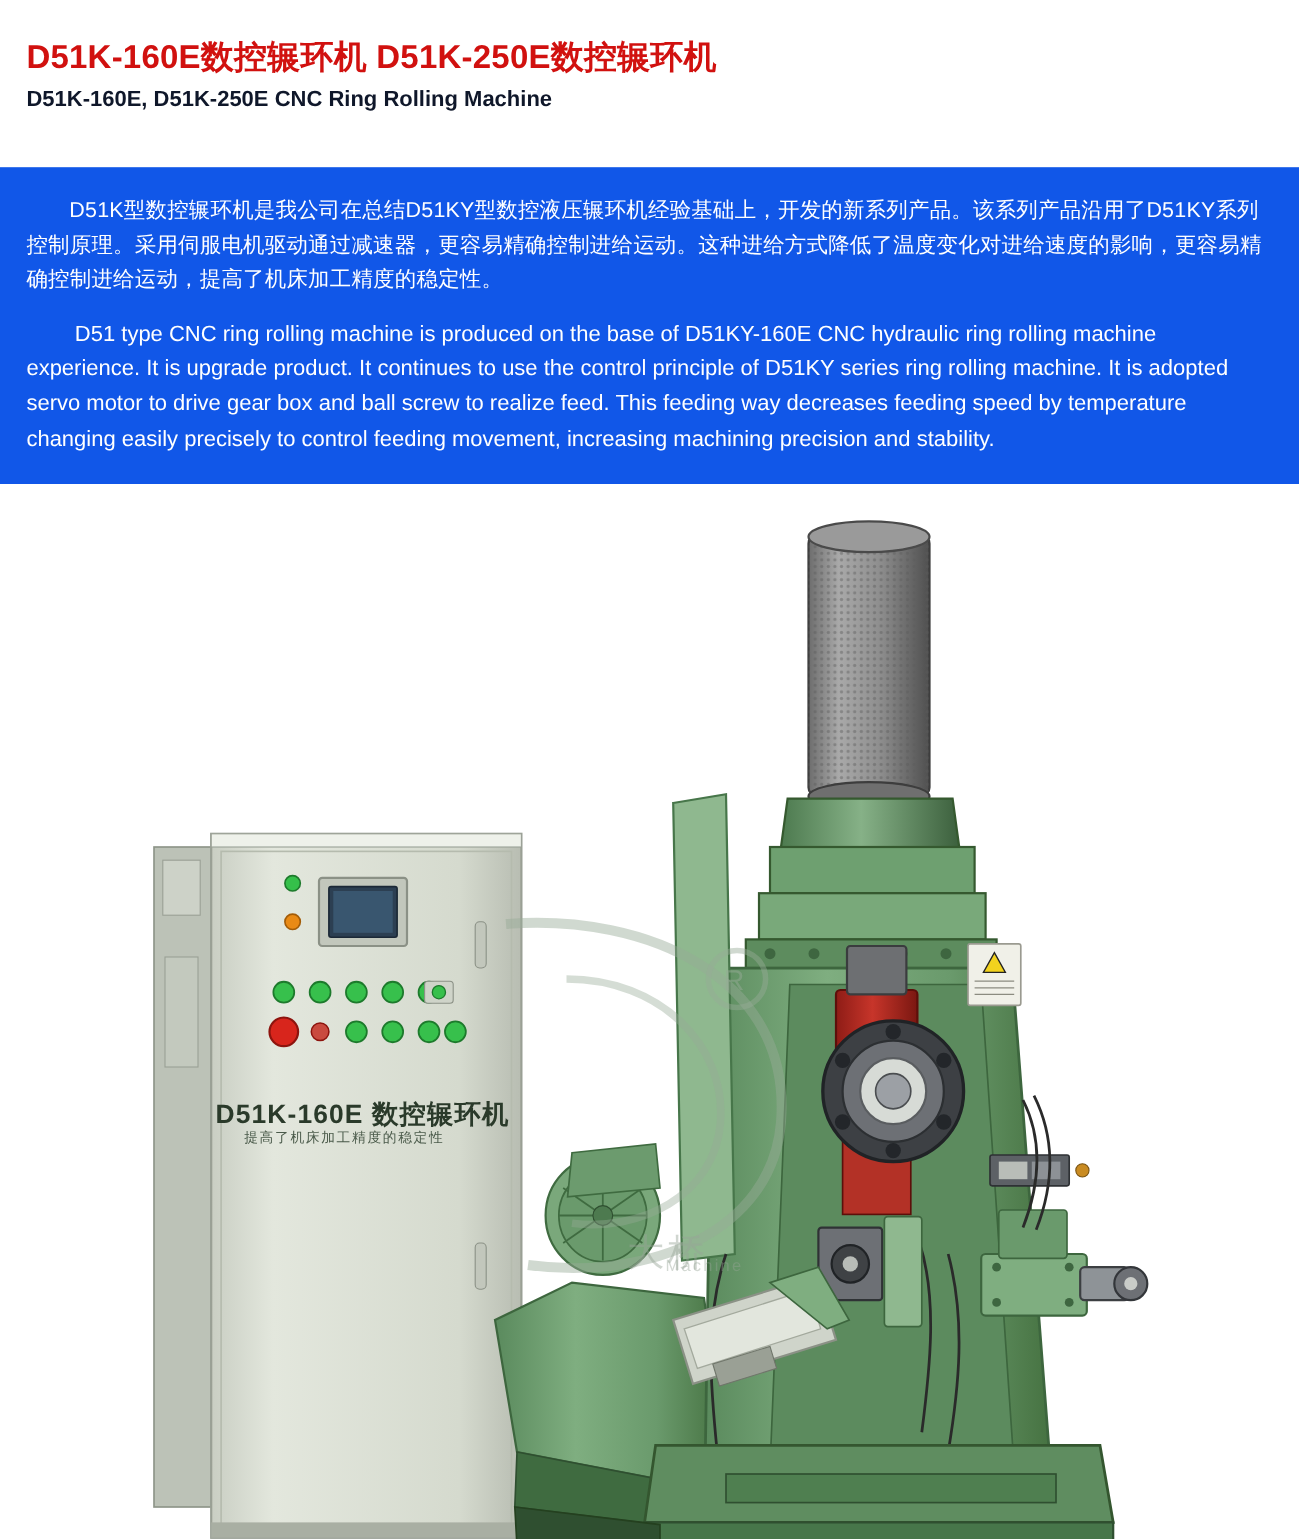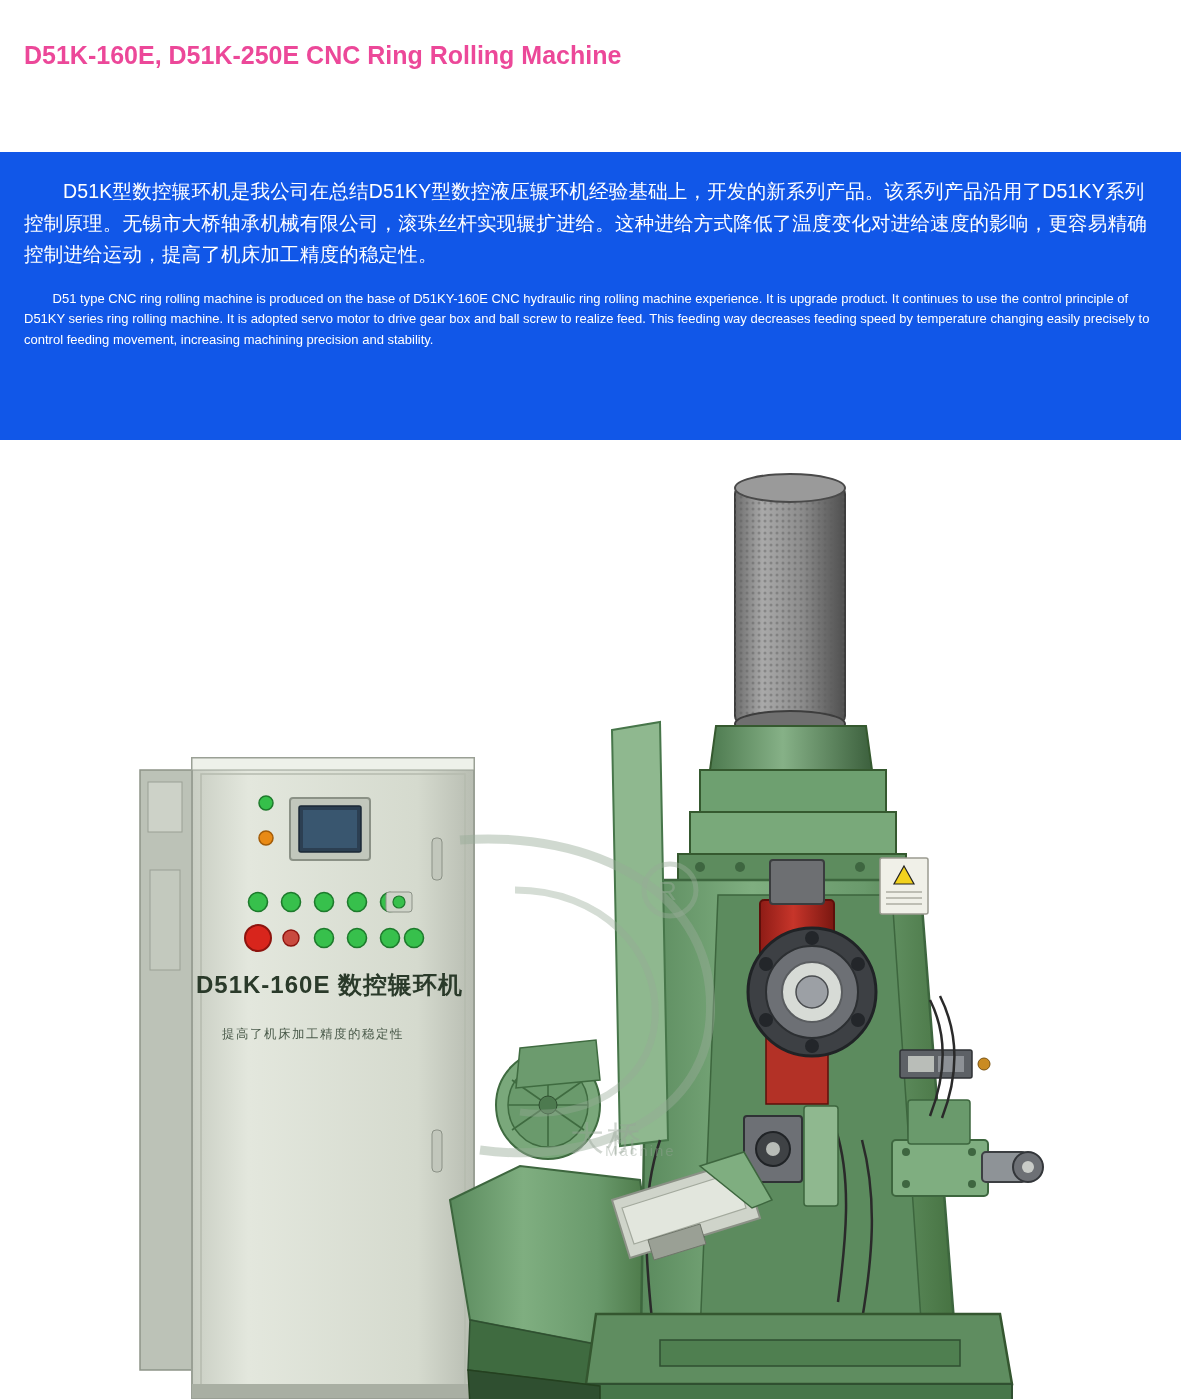--- a/index.html
+++ b/index.html
@@ -22,23 +22,23 @@
   }
   .title-cn {
     font-size: 30px;
     font-weight: bold;
     color: #d1110f;
     letter-spacing: 0.2px;
     line-height: 1.25;
     white-space: nowrap;
   }
   .title-en {
-    font-size: 25px;
+    font-size: 20px;
     font-weight: bold;
-    color: #ec4899;
+    color: #0f172a;
     line-height: 1.25;
     margin-top: 6px;
     white-space: nowrap;
   }
   
   .band {
     position: absolute;
     left: 0;
     top: 152px;
     width: 1181px;
@@ -52,21 +52,21 @@
     font-size: 19.5px;
     line-height: 1.62;
   }
   .band p.cn {
     text-indent: 2em;
     letter-spacing: 0.2px;
   }
   .band p.en {
     margin-top: 18px;
     text-indent: 2.2em;
-    font-size: 13px;
+    font-size: 20px;
     line-height: 1.58;
   }
   
   .photo {
     position: absolute;
     left: 0;
     top: 440px;
     width: 1181px;
     height: 959px;
     background: #ffffff;
@@ -98,21 +98,21 @@
     top: 322px;
     font-size: 15px;
     color: rgba(150,165,150,0.42);
     letter-spacing: 2px;
     white-space: nowrap;
   }
   
   .cab-title {
     position: absolute;
     left: 196px;
-    top: 529px;
+    top: 557px;
     font-size: 24px;
     font-weight: bold;
     color: #2a3a2a;
     letter-spacing: 1px;
     white-space: nowrap;
   }
   .cab-sub {
     position: absolute;
     left: 222px;
     top: 586px;
@@ -121,25 +121,26 @@
     letter-spacing: 1.5px;
     white-space: nowrap;
   }
 </style>
 </head>
 <body>
 
 <div class="page">
 
   <div class="titles">
+    <div class="title-cn">D51K-160E数控辗环机 D51K-250E数控辗环机</div>
     <div class="title-en">D51K-160E, D51K-250E CNC Ring Rolling Machine</div>
   </div>
 
   <div class="band">
-    <p class="cn">D51K型数控辗环机是我公司在总结D51KY型数控液压辗环机经验基础上，开发的新系列产品。该系列产品沿用了D51KY系列控制原理。无锡市大桥轴承机械有限公司，滚珠丝杆实现辗扩进给。这种进给方式降低了温度变化对进给速度的影响，更容易精确控制进给运动，提高了机床加工精度的稳定性。</p>
+    <p class="cn">D51K型数控辗环机是我公司在总结D51KY型数控液压辗环机经验基础上，开发的新系列产品。该系列产品沿用了D51KY系列控制原理。采用伺服电机驱动通过减速器，更容易精确控制进给运动。这种进给方式降低了温度变化对进给速度的影响，更容易精确控制进给运动，提高了机床加工精度的稳定性。</p>
     <p class="en">D51 type CNC ring rolling machine is produced on the base of D51KY-160E CNC hydraulic ring rolling machine experience. It is upgrade product. It continues to use the control principle of D51KY series ring rolling machine. It is adopted servo motor to drive gear box and ball screw to realize feed. This feeding way decreases feeding speed by temperature changing easily precisely to control feeding movement, increasing machining precision and stability.</p>
   </div>
 
   <div class="photo">
     <svg width="1181" height="959" viewBox="0 0 1181 959">
       <defs>
         <linearGradient id="gGreen" x1="0" y1="0" x2="1" y2="0">
           <stop offset="0%" stop-color="#5a8a5d"></stop>
           <stop offset="35%" stop-color="#7fae80"></stop>
           <stop offset="70%" stop-color="#6a9a6c"></stop>

